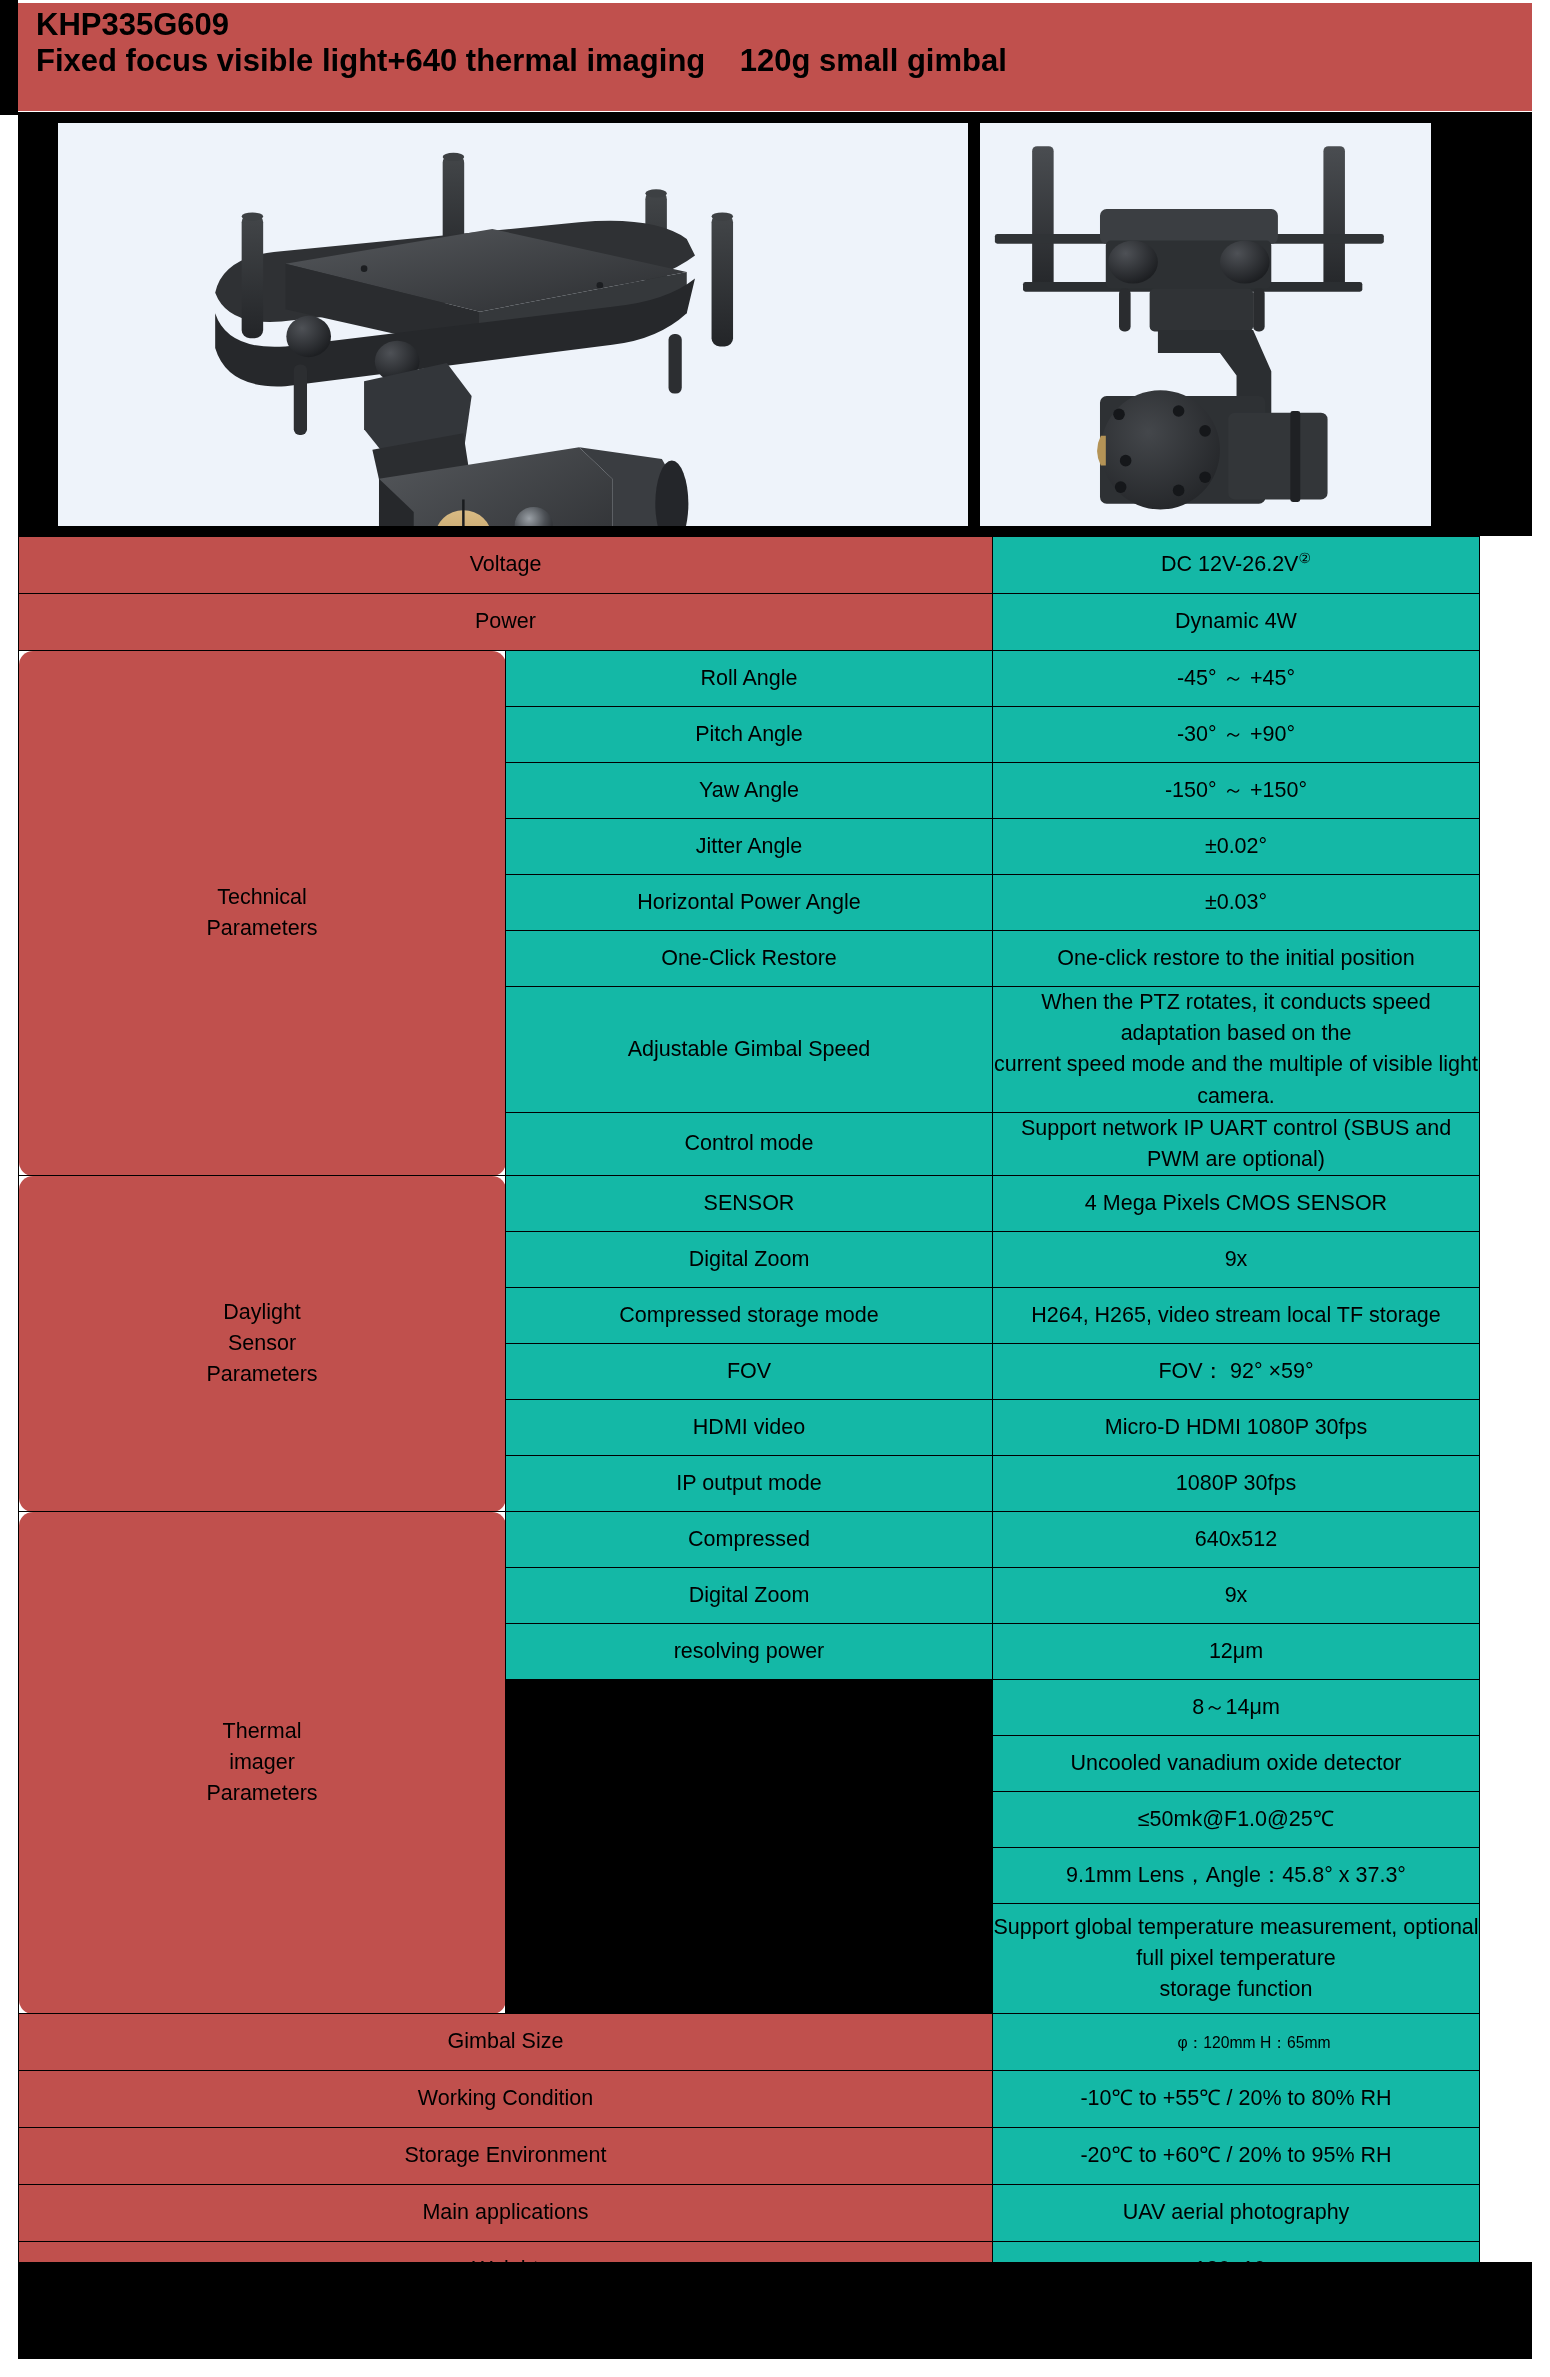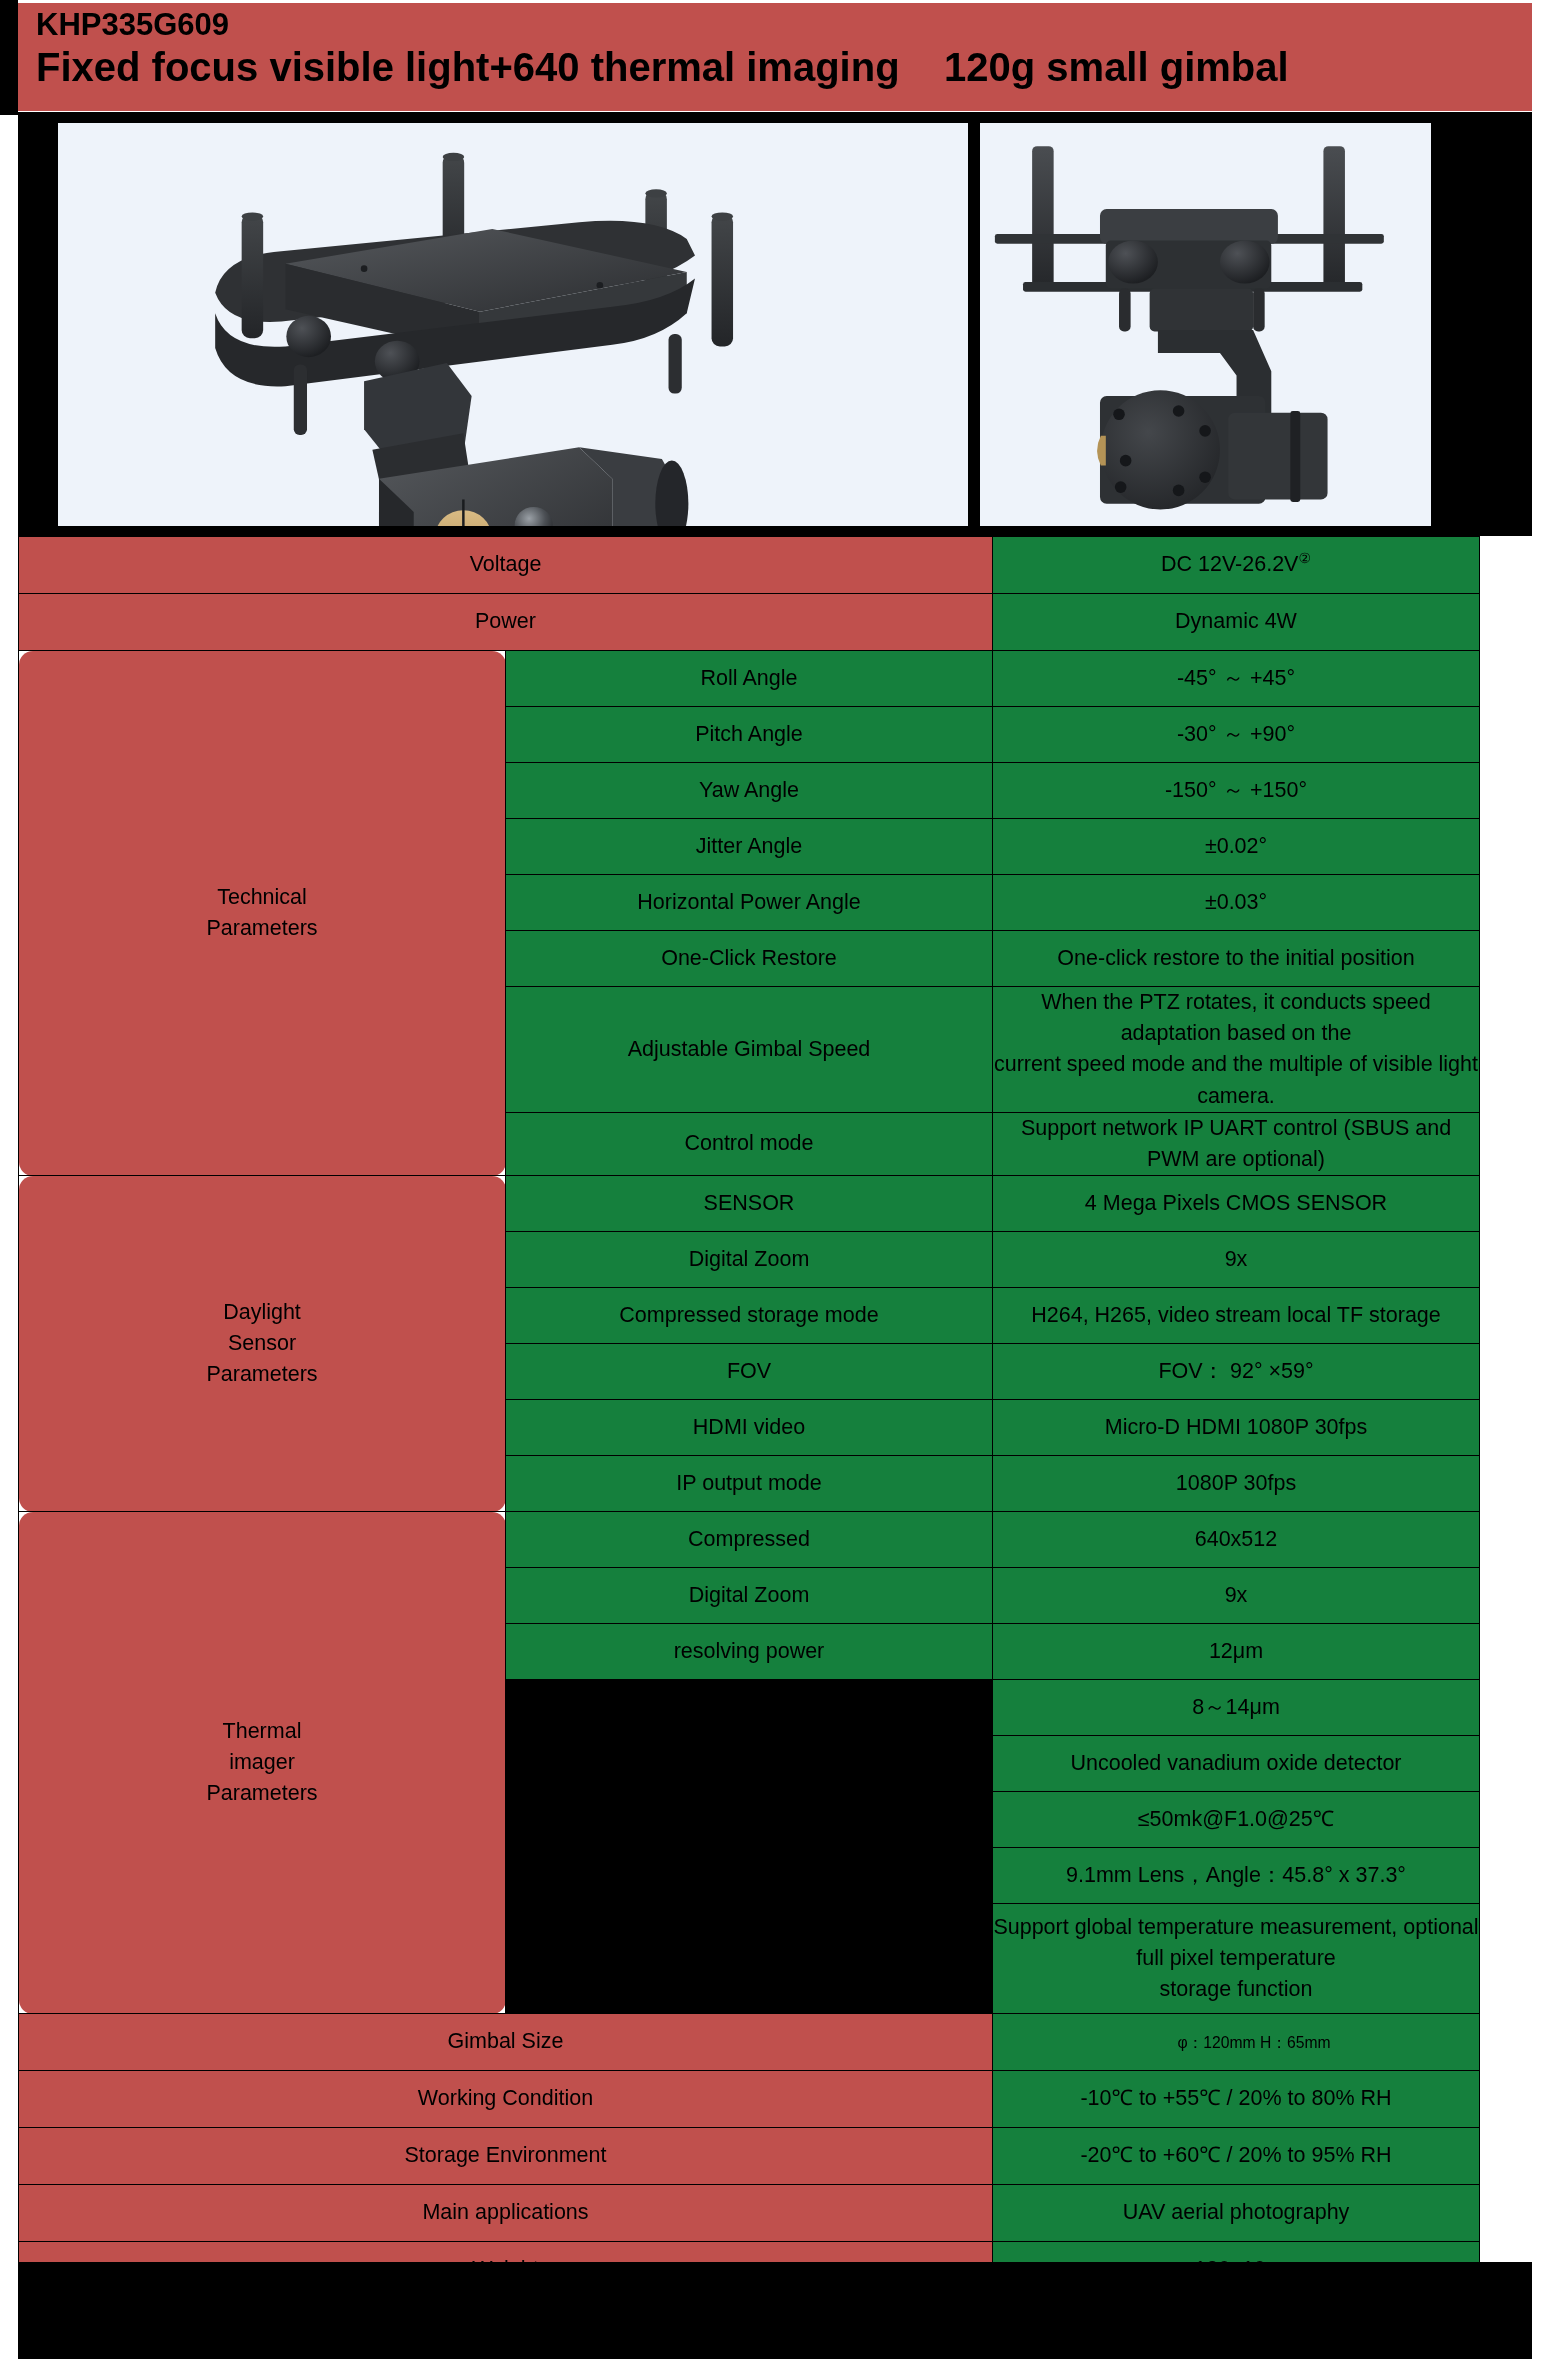--- a/index.html
+++ b/index.html
@@ -35,21 +35,21 @@
   }
   .header-model {
     font-size: 31px;
     font-weight: bold;
     color: #000000;
     line-height: 1.08;
     letter-spacing: 0px;
     white-space: nowrap;
   }
   .header-desc {
-    font-size: 40px;
+    font-size: 31px;
     font-weight: bold;
     color: #000000;
     line-height: 1.25;
     white-space: pre;
   }
   .header-left-edge {
     position: absolute;
     left: 0px;
     top: 0px;
     width: 18px;
@@ -98,21 +98,21 @@
     line-height: 1.45;
   }
   .col-cat   { width: 193px; }
   .col-label { width: 426px; }
   .col-value { width: 895px; }
 
   .cell-red {
     background: #c0504d;
   }
   .cell-white {
-    background: #15803d;
+    background: #14b8a6;
   }
   .cell-black {
     background: #000000;
     border-color: #000000;
   }
 
   .cat-cell {
     background: #c0504d;
     font-size: 21.5px;
     line-height: 2.3;

